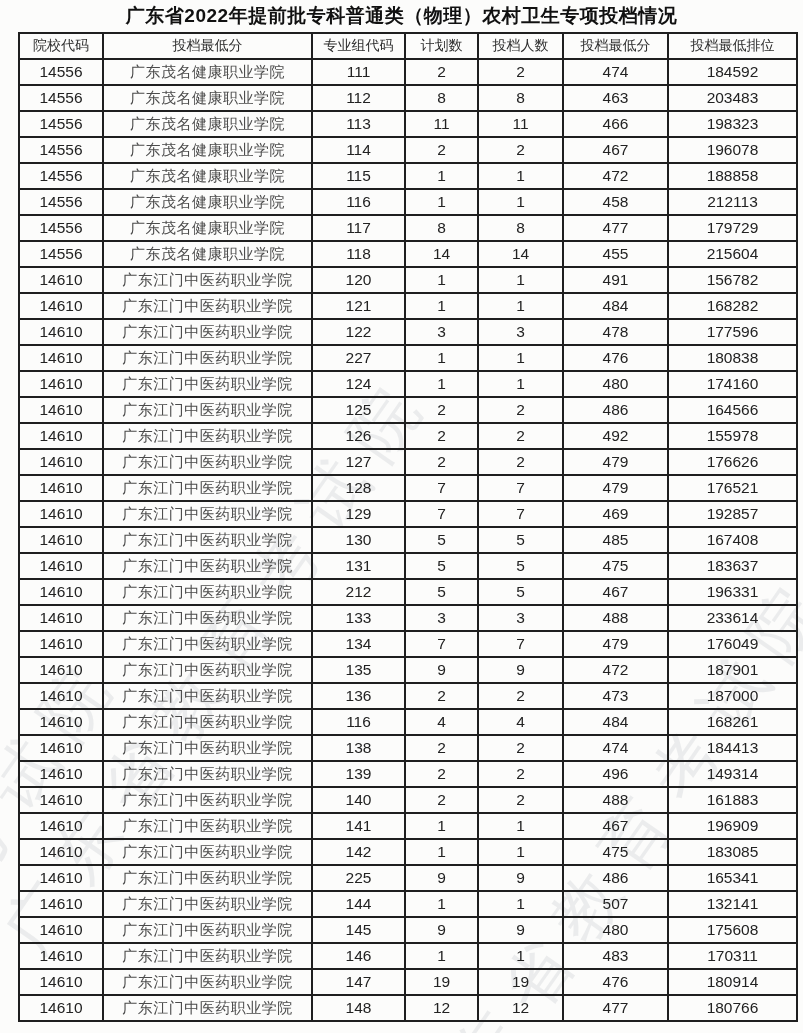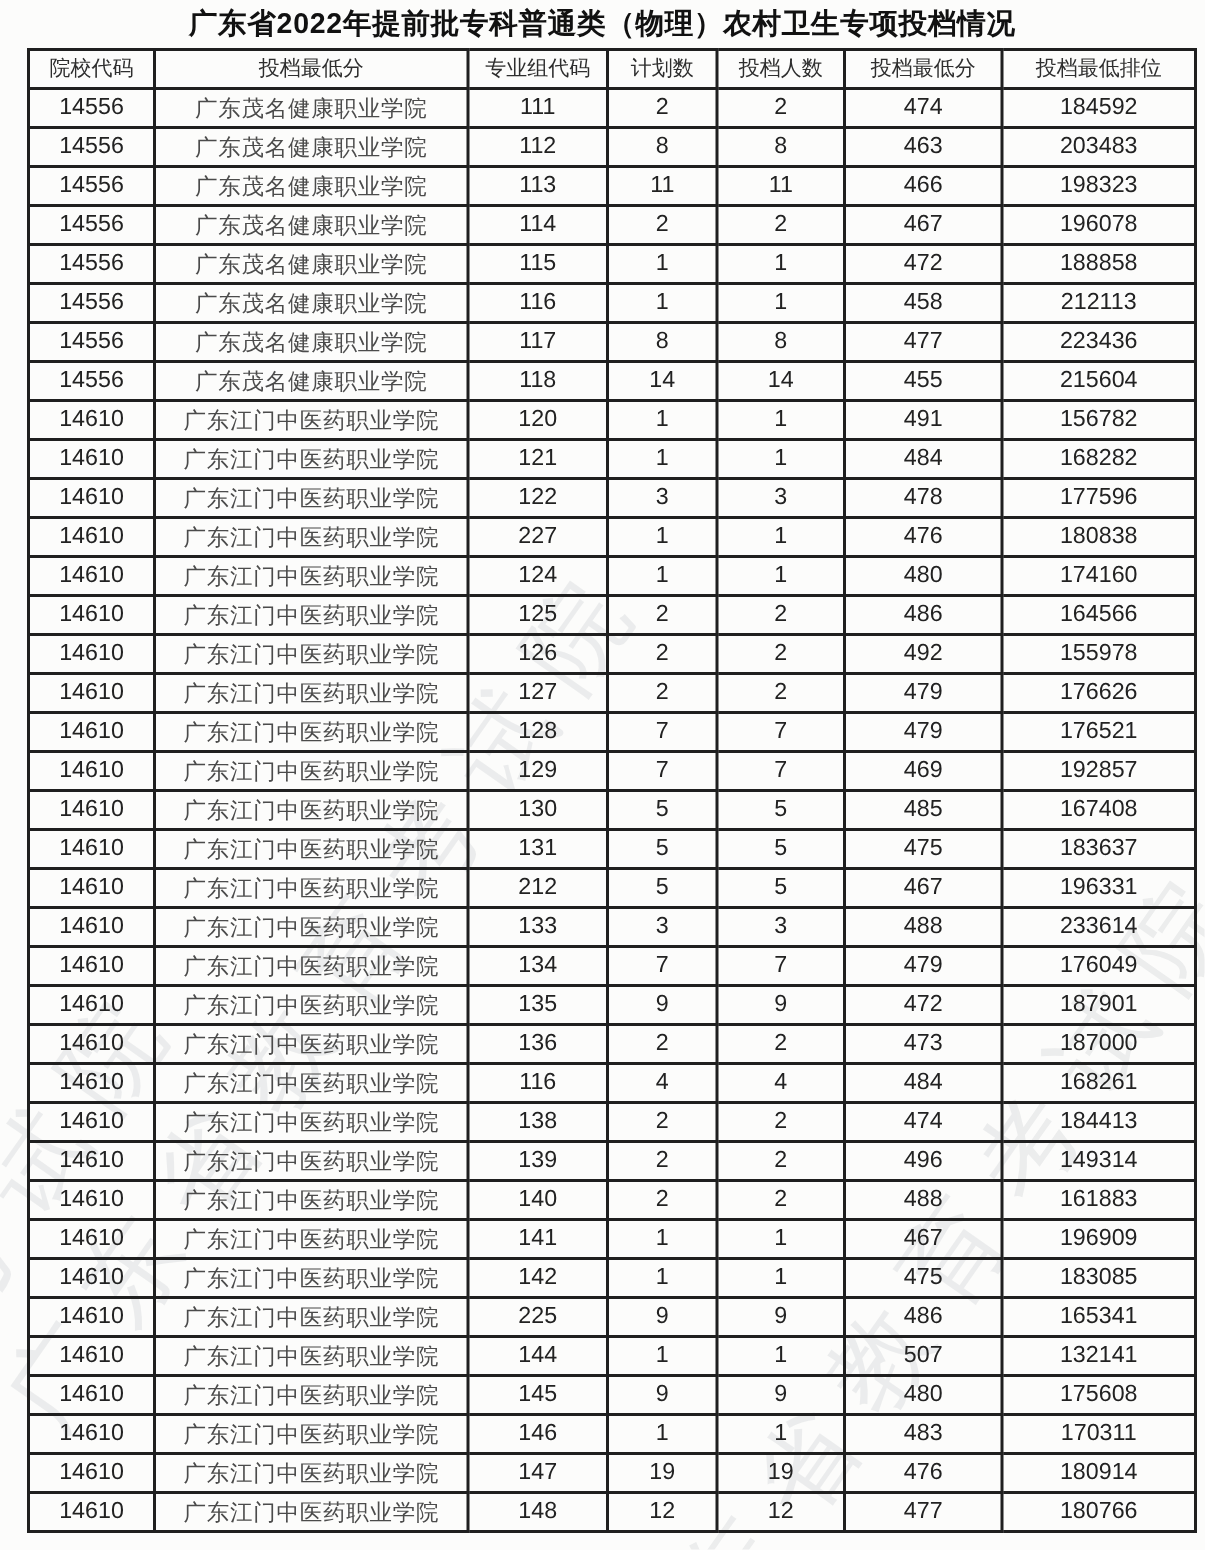--- a/index.html
+++ b/index.html
@@ -134,21 +134,21 @@
         <td class="num-cell">458</td>
         <td class="num-cell">212113</td>
       </tr>
       <tr>
         <td class="num-cell">14556</td>
         <td class="name-cell">广东茂名健康职业学院</td>
         <td class="num-cell">117</td>
         <td class="num-cell">8</td>
         <td class="num-cell">8</td>
         <td class="num-cell">477</td>
-        <td class="num-cell">223436</td>
+        <td class="num-cell">179729</td>
       </tr>
       <tr>
         <td class="num-cell">14556</td>
         <td class="name-cell">广东茂名健康职业学院</td>
         <td class="num-cell">118</td>
         <td class="num-cell">14</td>
         <td class="num-cell">14</td>
         <td class="num-cell">455</td>
         <td class="num-cell">215604</td>
       </tr>

